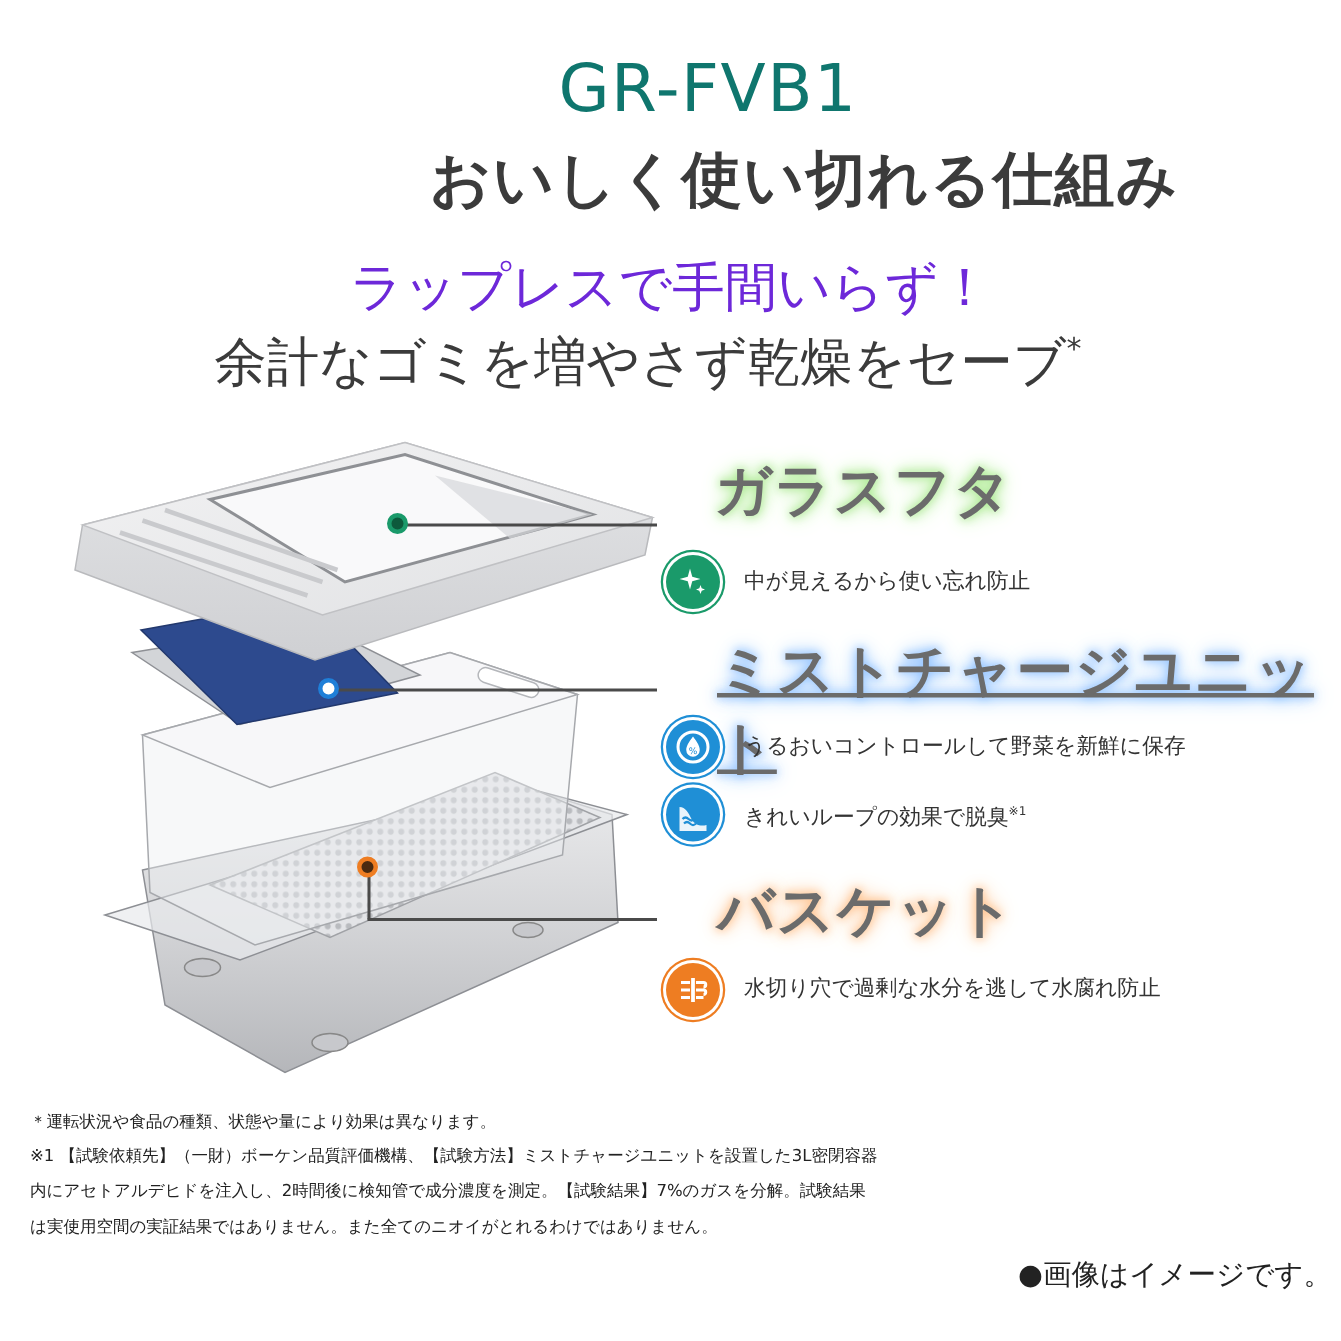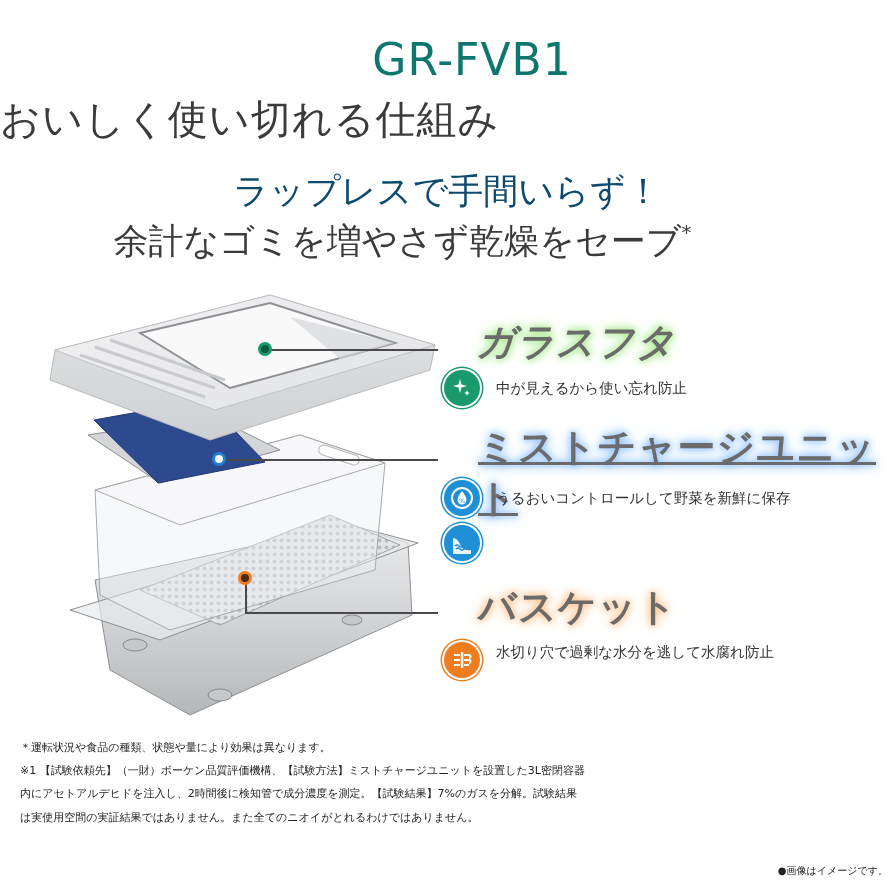--- a/index.html
+++ b/index.html
@@ -1,43 +1,43 @@
 <!DOCTYPE html>
 <html><head>
 <meta charset="utf-8">
 <style>
   * { box-sizing: border-box; margin: 0; padding: 0; }
   html, body { width: 894px; height: 894px; background: #ffffff; overflow: hidden; }
   body { position: relative; font-family: "DejaVu Sans", "Liberation Sans", sans-serif; color: #3a3a3a; }
 
   .model { position: absolute; top: 34px; left: 0; width: 894px; text-align: center; font-size: 44px; font-weight: 400; color: #0f766e; letter-spacing: 1px; margin-left: 25px; }
-  .title { position: absolute; top: 92px; left: 0; width: 786px; text-align: left; font-size: 40px; font-weight: 400; color: #3b3b3b; letter-spacing: 1px; }
-  .sub1 { position: absolute; top: 168px; left: 0; width: 894px; text-align: center; font-size: 35px; color: #0c4a6e; }
-  .sub2 { position: absolute; top: 218px; left: 0; width: 721px; text-align: center; font-size: 35px; color: #3b3b3b; margin-left: 42px; }
+  .title { position: absolute; top: 92px; left: 0; width: 786px; text-align: right; font-size: 40px; font-weight: 700; color: #3b3b3b; letter-spacing: 1px; }
+  .sub1 { position: absolute; top: 168px; left: 0; width: 894px; text-align: center; font-size: 35px; color: #6d28d9; }
+  .sub2 { position: absolute; top: 218px; left: 0; width: 721px; text-align: right; font-size: 35px; color: #3b3b3b; }
   .sub2 sup { font-size: 20px; vertical-align: 14px; }
 
   .illus { position: absolute; left: 40px; top: 285px; width: 420px; height: 440px; }
 
   .leader { position: absolute; background: #4a4a4a; height: 1.5px; }
   .leader-v { position: absolute; background: #4a4a4a; width: 1.5px; }
   .dot { position: absolute; width: 14px; height: 14px; border-radius: 50%; border: 3px solid; }
 
   .heading { position: absolute; font-weight: 700; color: #6b6b6b; font-size: 38px; letter-spacing: 1px; }
-  .h-green { left: 476px; top: 317px; text-shadow: 0 0 6px #a8e88e, 0 0 10px #b8ee9f, 0 0 16px #c8f2b4; font-style: italic; }
+  .h-green { left: 476px; top: 302px; text-shadow: 0 0 6px #a8e88e, 0 0 10px #b8ee9f, 0 0 16px #c8f2b4; }
   .h-blue { left: 478px; top: 422px; text-shadow: 0 0 6px #8fc0ff, 0 0 10px #9ecbff, 0 0 16px #b6d8ff; text-decoration: underline; }
   .h-orange { left: 478px; top: 582px; text-shadow: 0 0 6px #ffc08a, 0 0 10px #ffcb9e, 0 0 16px #ffd9b6; }
 
   .feat { position: absolute; left: 444px; display: flex; align-items: center; gap: 16px; }
   .feat-icon { width: 36px; height: 36px; flex: 0 0 36px; border-radius: 50%; display: flex; align-items: center; justify-content: center; }
   .feat-text { font-size: 14.5px; color: #333; line-height: 24px; }
   .feat-text sup { font-size: 8px; vertical-align: 6px; }
 
   .notes { position: absolute; left: 20px; top: 736px; width: 890px; font-size: 11px; line-height: 23.2px; color: #222; }
   .notes div { white-space: nowrap; }
-  .image-note { position: absolute; right: 6px; top: 864px; font-size: 10px; color: #222; }
+  .image-note { position: absolute; right: 6px; top: 837px; font-size: 19px; color: #222; }
 </style>
 </head>
 <body>
 
 <div class="model">GR-FVB1</div>
 <div class="title">おいしく使い切れる仕組み</div>
 <div class="sub1">ラップレスで手間いらず！</div>
 <div class="sub2"><span>余計なゴミを増やさず乾燥をセーブ</span><sup>*</sup></div>
 
 <svg class="illus" viewBox="0 0 420 440" xmlns="http://www.w3.org/2000/svg">
@@ -118,24 +118,25 @@
   <div class="feat-text">うるおいコントロールして野菜を新鮮に保存</div>
 </div>
 <div class="feat" style="top:525px;">
   <div class="feat-icon" style="background:#1f8fd6; box-shadow:0 0 0 2px #fff, 0 0 0 3.5px #1f8fd6;">
     <svg width="26" height="26" viewBox="0 0 26 26">
         <path d="M4 8 C8 8 10 12 12 16 C14 20 18 21 22 20 L22 24 L4 24 Z" fill="#fff" opacity="0.9"></path>
         <path d="M6 16 q2 -2 4 0 q2 2 4 0" stroke="#1f8fd6" stroke-width="1.5" fill="none"></path>
         <path d="M7 19 q2 -2 4 0 q2 2 4 0" stroke="#1f8fd6" stroke-width="1.5" fill="none"></path>
       </svg>
   </div>
+  <div class="feat-text"><span>きれいループの効果で脱臭</span><sup>※1</sup></div>
 </div>
 
 <div class="heading h-orange">バスケット</div>
-<div class="feat" style="top:640px; align-items:flex-start;">
+<div class="feat" style="top:640px; align-items:center;">
   <div class="feat-icon" style="margin-top:2px; background:#ee7d22; box-shadow:0 0 0 2px #fff, 0 0 0 3.5px #ee7d22;">
     <svg width="22" height="22" viewBox="0 0 22 22">
         <line x1="11" y1="3" x2="11" y2="19" stroke="#fff" stroke-width="2.5"></line>
         <path d="M3 6 h6 M3 11 h6 M3 16 h6 M13 6 h5 a1.5 1.5 0 0 1 0 3 M13 11 h5 a1.5 1.5 0 0 1 0 3 M13 16 h5" stroke="#fff" stroke-width="2" fill="none"></path>
       </svg>
   </div>
   <div class="feat-text">
     <div>水切り穴で過剰な水分を逃して水腐れ防止</div>
   </div>
 </div>

